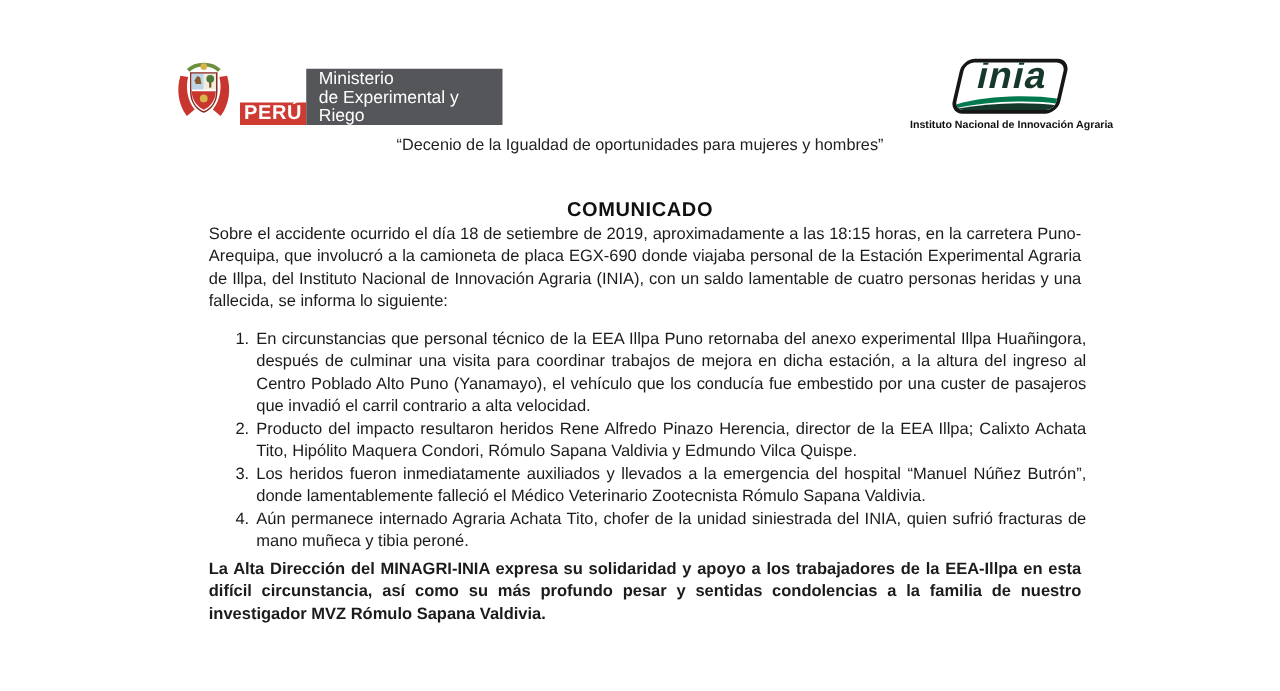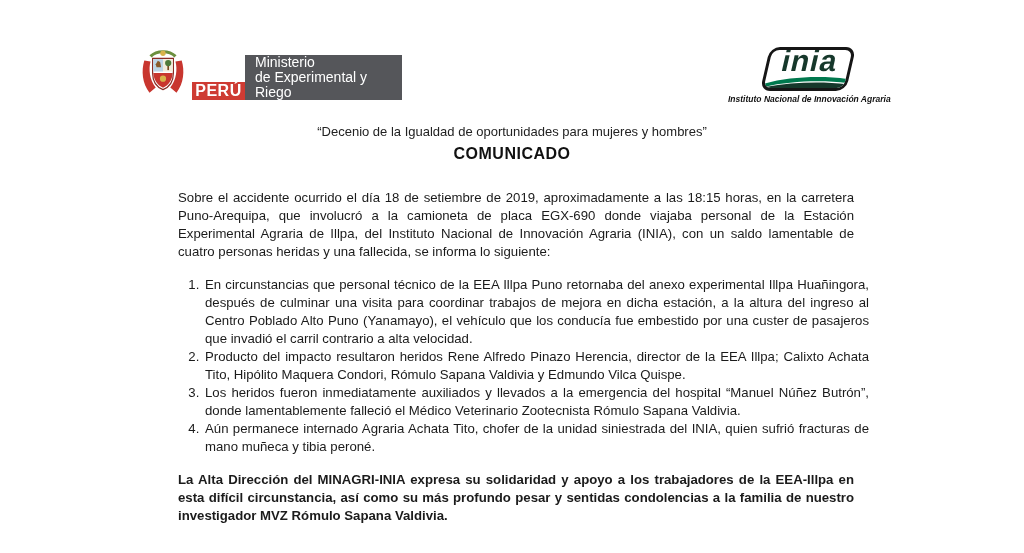--- a/index.html
+++ b/index.html
@@ -33,38 +33,38 @@
     position:relative;overflow:hidden;background:#ffffff;
     box-sizing:border-box;
   }
   .inia-word{
     position:absolute;top:-6px;left:0;right:0;
     font-size:30px;font-weight:bold;color:#16382b;
     letter-spacing:1px;line-height:34px;
   }
   .inia-swoosh{position:absolute;bottom:0;left:-4px;width:92px;height:14px;}
   .inia-caption{
-    margin-top:3px;font-size:8.5px;font-weight:bold;font-style:italic;
+    margin-top:3px;font-size:8.5px;font-weight:bold;
     color:#111111;white-space:nowrap;
   }
   
   .motto{
-    position:absolute;top:124px;left:0;width:1024px;
+    position:absolute;top:108px;left:0;width:1024px;
     text-align:center;font-size:13px;color:#222222;
   }
   .title{
-    position:absolute;top:145px;left:0;width:1024px;
+    position:absolute;top:160px;left:0;width:1024px;
     text-align:center;font-size:16px;font-weight:bold;letter-spacing:.5px;color:#111111;
   }
   
   .doc-body{
     position:absolute;left:163px;top:174px;width:706px;
     font-size:13.2px;line-height:18px;text-align:justify;
   }
-  .doc-body p{margin:15px;}
+  .doc-body p{margin:4px;}
   .doc-body ol{margin:12px 0 0 0;padding-left:40px;}
   .doc-body li{text-align:justify;padding-left:2px;}
   .closing{margin-top:11px;font-weight:bold;}
 </style>
 </head>
 <body>
 
 <div class="page">
 
   <div class="gob-logo">

